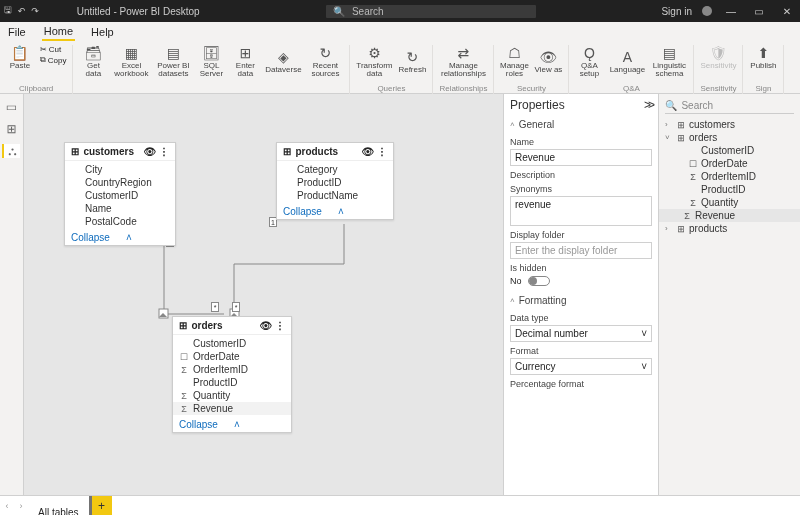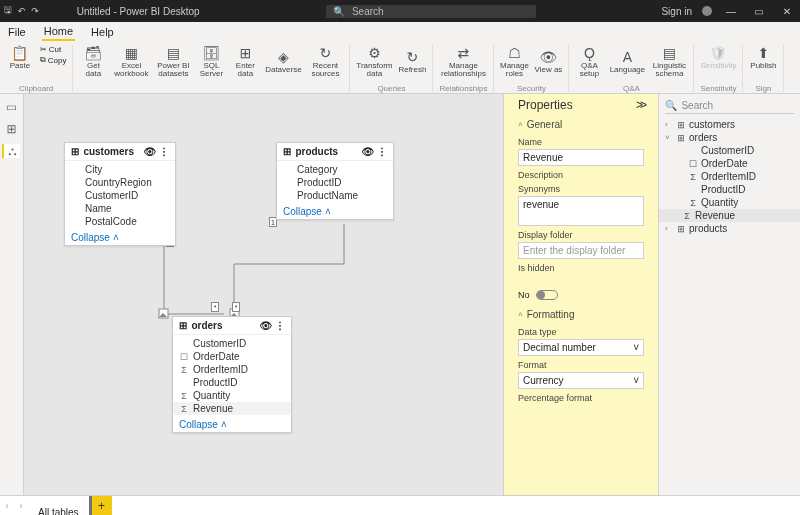--- a/index.html
+++ b/index.html
@@ -25,33 +25,33 @@
   .siderail{width:24px;background:#f3f2f1;border-right:1px solid #d0d0d0;display:flex;flex-direction:column;align-items:center;gap:8px;padding-top:6px}
   .siderail .r{width:14px;height:14px;color:#666;font-size:12px;display:flex;align-items:center;justify-content:center}
   .canvas{flex:1;position:relative;background:#e6e6e6;overflow:hidden}
   .table-card{position:absolute;background:#fff;border:1px solid #ccc;box-shadow:0 1px 2px rgba(0,0,0,.1);font-size:10px}
   .table-card .thead{display:flex;align-items:center;justify-content:space-between;padding:3px 6px;border-bottom:1px solid #eee;font-size:10px;font-weight:600}
   .table-card .thead .ttl{display:flex;align-items:center;gap:4px}
   .table-card .fields{padding:2px 0}
   .table-card .field{padding:1px 0 1px 20px;display:flex;align-items:center;gap:4px;color:#333}
   .table-card .field .fico{width:10px;text-align:center;color:#666;font-size:9px}
   .table-card .field.sel{background:#f2f2f2}
-  .table-card .collapse{padding:2px 6px;color:#0f6cbd;font-size:10px;display:flex;align-items:center;gap:3px}
+  .table-card .collapse{padding:2px 6px;color:#0f6cbd;font-size:10px;display:flex;align-items:center;gap:16px}
   .cardinality{position:absolute;background:#fff;border:1px solid #888;width:8px;height:10px;font-size:7px;display:flex;align-items:center;justify-content:center;color:#333}
   svg.rels{position:absolute;top:0;left:0;width:100%;height:100%;pointer-events:none}
-  .properties{width:155px;background:#fef9c3;border-left:1px solid #d0d0d0;padding:4px 14px;overflow-y:auto}
+  .properties{width:155px;background:#ffffff;border-left:1px solid #d0d0d0;padding:4px 6px;overflow-y:auto}
   .properties::-webkit-scrollbar{width:4px}.properties::-webkit-scrollbar-thumb{background:#c8c8c8}
   .panehdr{font-size:12px;font-weight:400;display:flex;justify-content:space-between;align-items:center;padding-bottom:4px;color:#333}
   .section-hdr{display:flex;align-items:center;gap:4px;padding:3px 0;font-size:10px;color:#444}
   .chev{font-size:8px;color:#888}
   .plabel{font-size:9px;color:#444;margin-top:4px}
   .pinput{width:100%;background:#fff;border:1px solid #d0d0d0;padding:2px 4px;font-size:10px;margin-top:2px}
   .pinput.tall{height:30px}
   .pselect{width:100%;background:#fff;border:1px solid #d0d0d0;padding:2px 4px;font-size:10px;margin-top:2px;display:flex;justify-content:space-between;align-items:center}
-  .toggle{display:flex;align-items:center;gap:6px;margin-top:17px;font-size:9px}
+  .toggle{display:flex;align-items:center;gap:6px;margin-top:3px;font-size:9px}
   .toggle .sw{width:22px;height:10px;border-radius:5px;border:1px solid #888;position:relative;display:inline-block}
   .toggle .sw::after{content:"";position:absolute;width:8px;height:8px;border-radius:50%;background:#888;top:0;left:0}
   .fields-pane{width:142px;background:#f3f2f1;border-left:1px solid #d0d0d0;padding:4px 6px}
   .searchbox{display:flex;align-items:center;gap:4px;background:#f3f2f1;border-bottom:1px solid #ccc;padding:2px 0;font-size:10px;color:#888}
   .tree{margin-top:4px}
   .tree-row{display:flex;align-items:center;gap:3px;padding:1px 0;font-size:10px;color:#333}
   .tree-row.sel{background:#e6e6e6;margin:0 -6px;padding-left:6px}
   .tree-row .exp{width:8px;font-size:8px;color:#777}
   .tree-row .tico{width:10px;text-align:center;color:#555;font-size:9px}
   .tree-row.lvl1{padding-left:12px}

